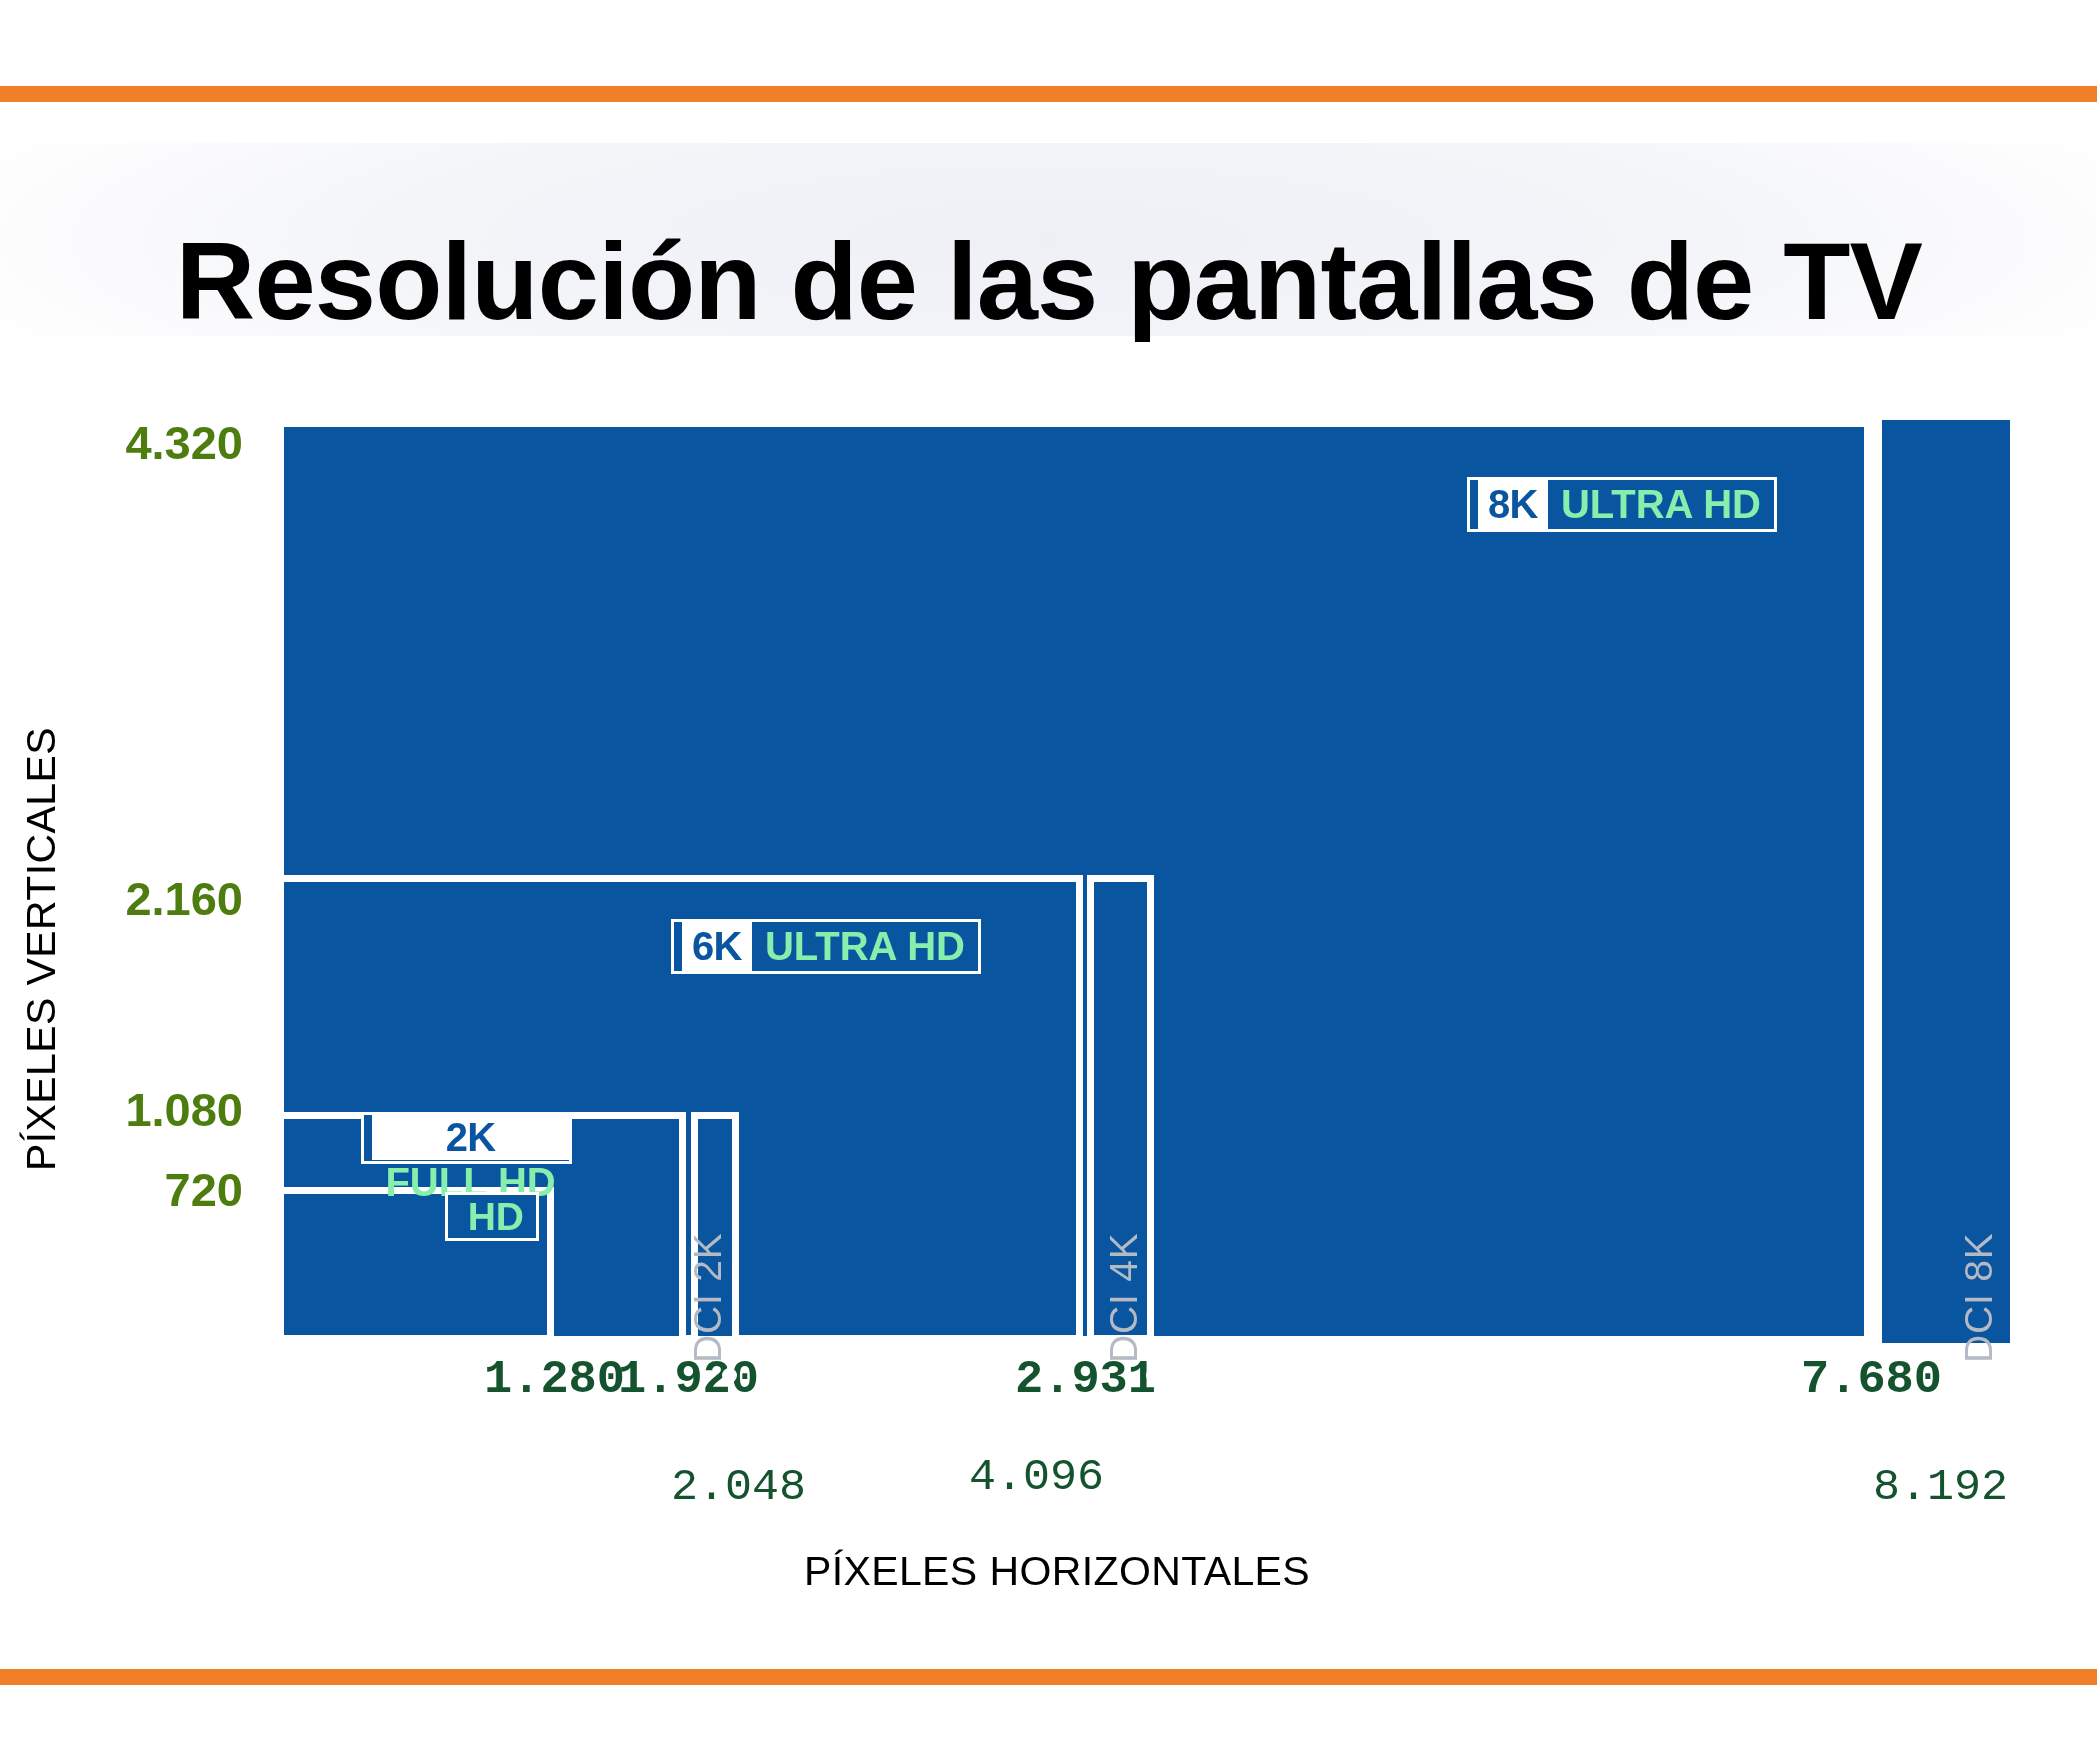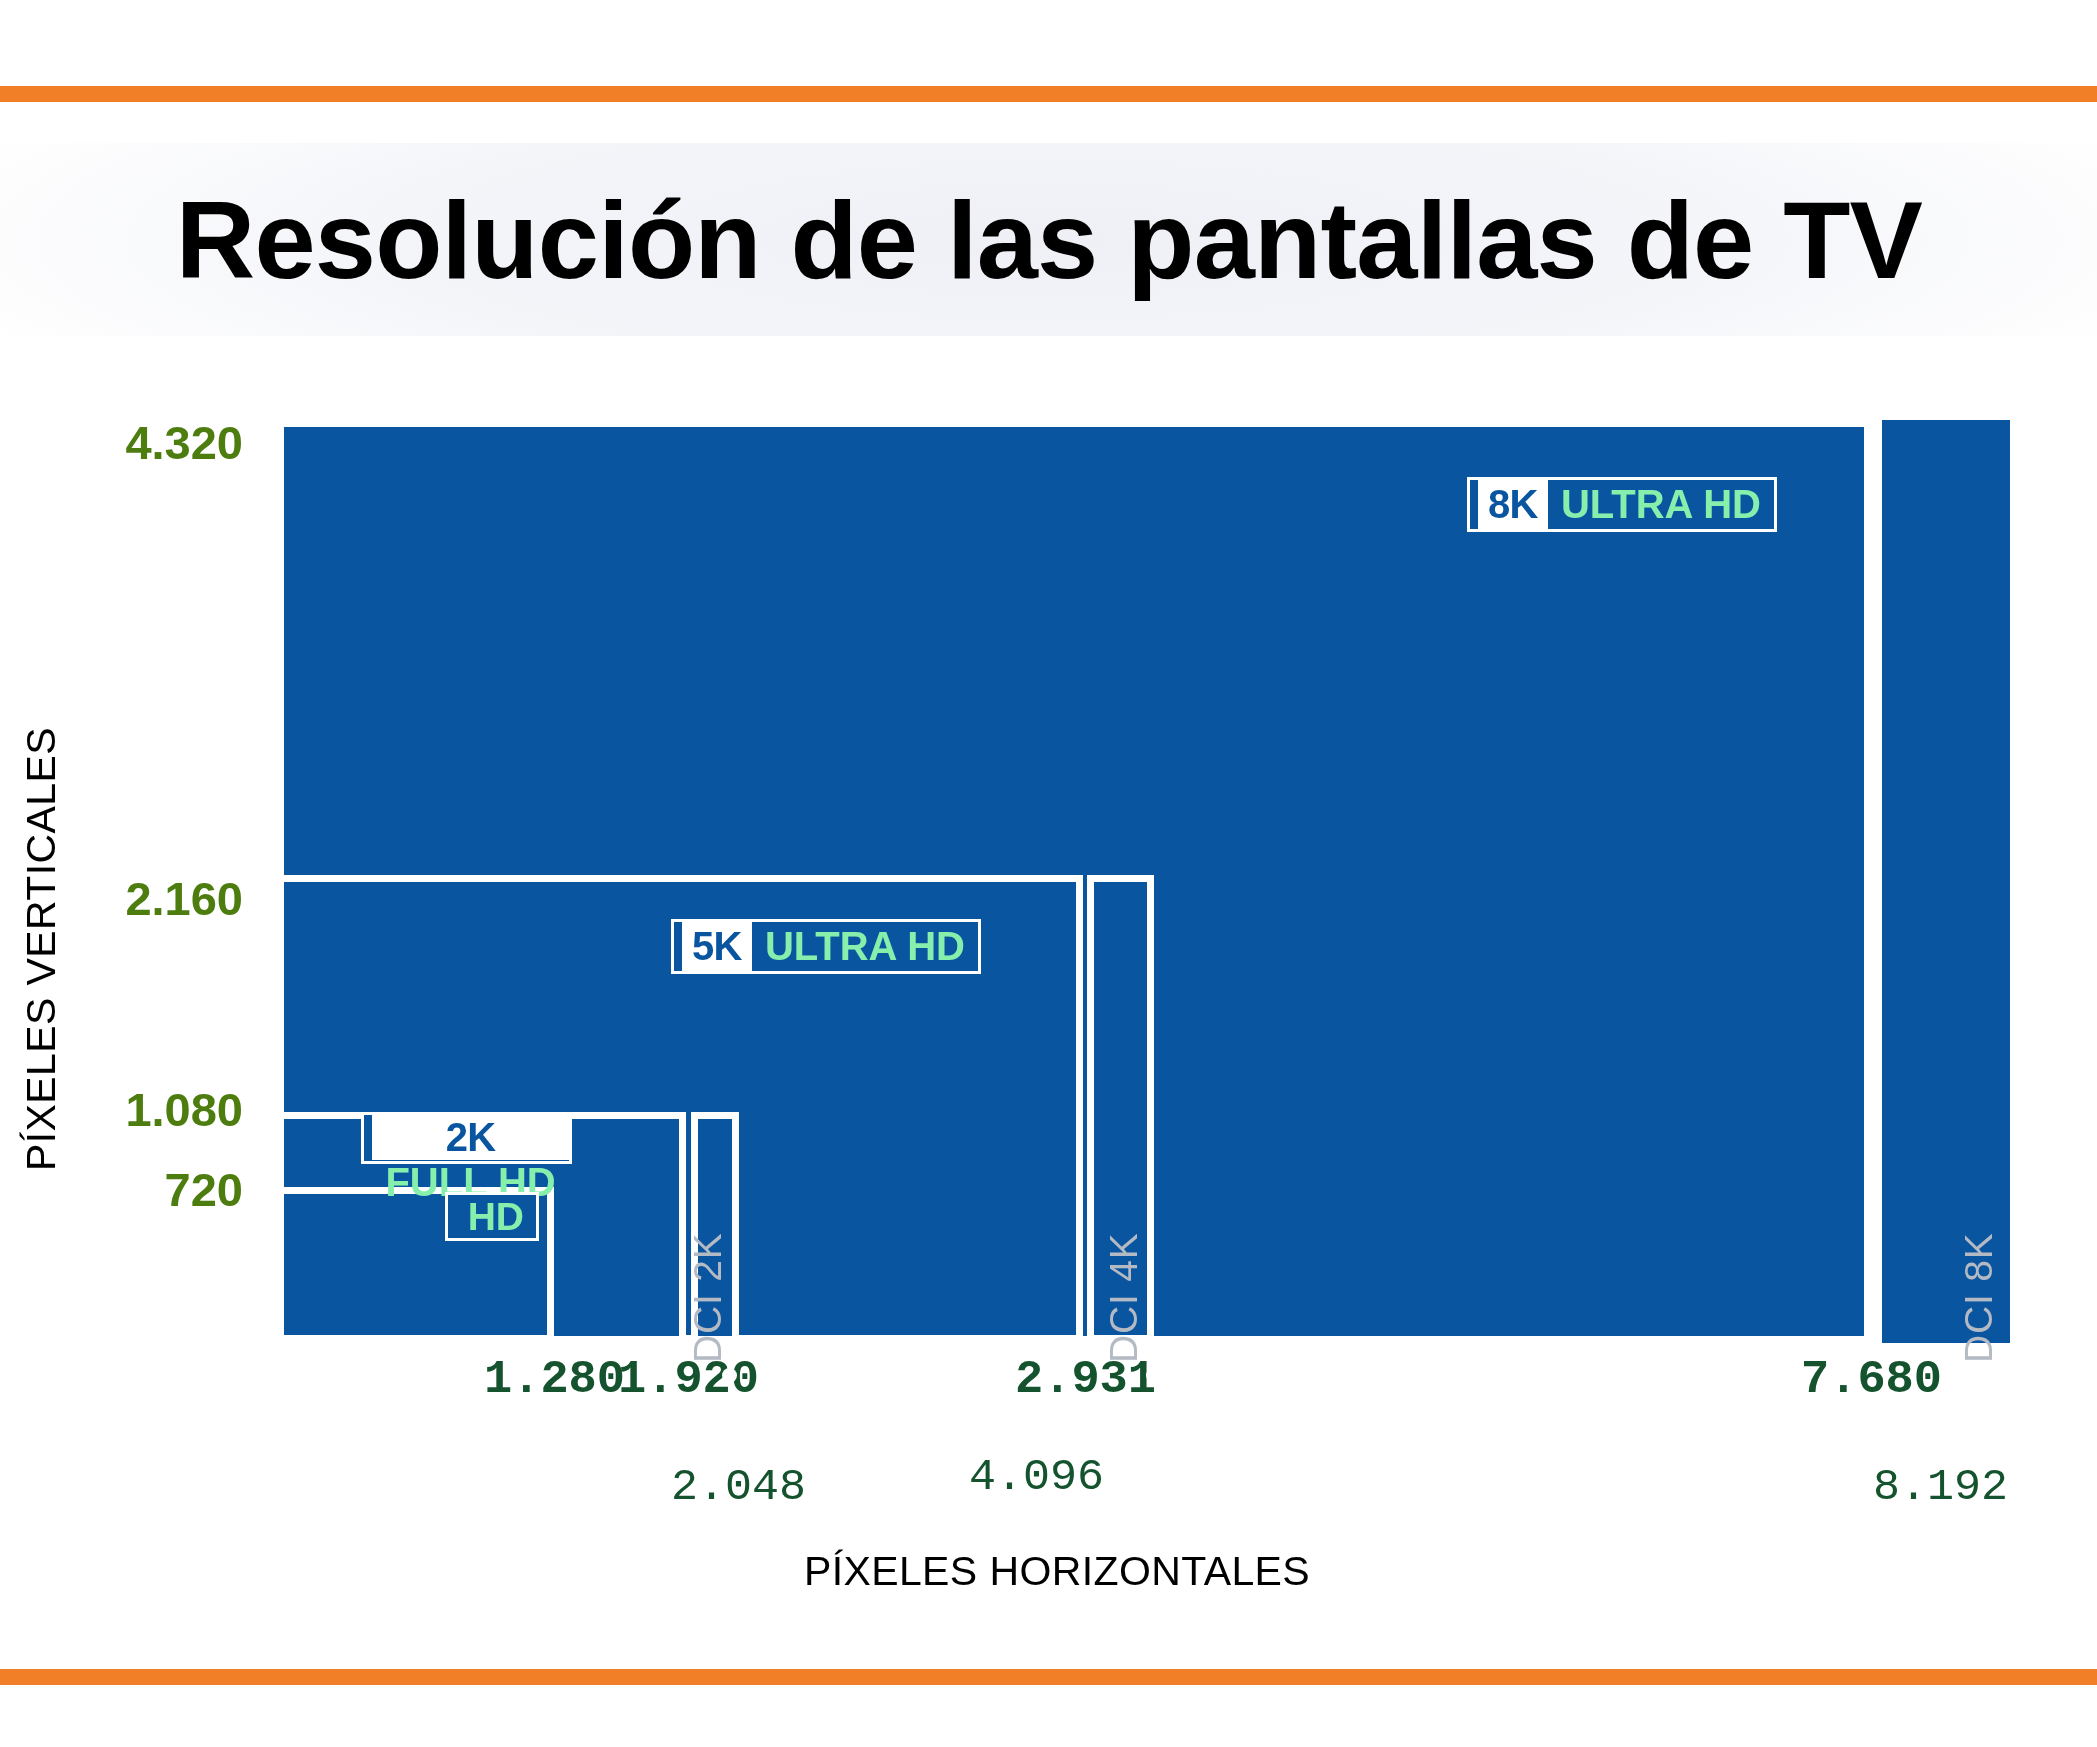--- a/index.html
+++ b/index.html
@@ -16,21 +16,21 @@
   .rule {
     position:absolute; left:0; width:2098px; height:16px;
     background:var(--orange,#F07F28);
   }
   .rule.top    { top:86px; }
   .rule.bottom { top:1669px; }
 
   
   .title-wrap {
     position:absolute; left:0; top:143px; width:2098px; height:193px;
-    display:flex; align-items:center; justify-content:center;
+    display:flex; align-items:flex-end; justify-content:center;
     background:radial-gradient(ellipse 70% 150% at 50% 50%, #eef0f6 0%, #f4f5f9 45%, #ffffff 80%);
   }
   .title {
     font-size:110px; font-weight:700; color:#000;
     letter-spacing:-0.8px; line-height:1;
     white-space:nowrap;
   }
   
   .halo {
     position:absolute;
@@ -156,21 +156,21 @@
 <div class="box bordered" style="left:691px;  top:1112px; width:48px;   height:231px;"></div>
 
 <div class="box bordered" style="left:277px;  top:1187px; width:277px;  height:155px;"></div>
 
 <div class="badge" style="left:1467px; top:477px;">
   <span class="k">8K</span>
   <span class="t">ULTRA HD</span>
 </div>
 
 <div class="badge" style="left:671px; top:919px;">
-  <span class="k">5K</span>
+  <span class="k">6K</span>
   <span class="t">ULTRA HD</span>
 </div>
 
 <div class="badge" style="left:361px; top:1112px; height:52px;flex-direction:column;">
   <span class="k">2K</span>
   <span class="t">FULL  HD</span>
 </div>
 
 <div class="badge solo" style="left:445px; top:1192px;">
   <span class="t">HD</span>

